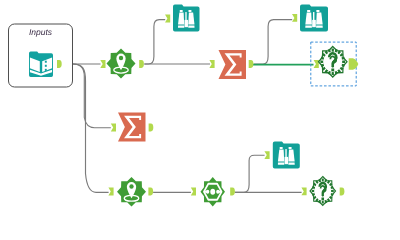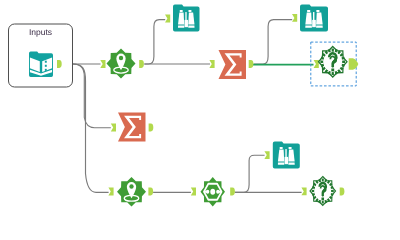--- a/index.html
+++ b/index.html
@@ -1,17 +1,17 @@
 <!DOCTYPE html>
 <html><head>
 <meta charset="utf-8">
 <style>
   html,body{margin:0;padding:0;background:#ffffff;}
   body{width:400px;height:226px;overflow:hidden;font-family:"Liberation Sans",sans-serif;}
-  #canvas{position:relative;width:400px;height:226px;background:#fff;}
+  #canvas{position:relative;width:400px;height:226px;background:#fff;font-style:italic;}
   #scene{position:absolute;left:0;top:0;}
   text{-webkit-font-smoothing:antialiased;text-rendering:geometricPrecision;}
   .lbl{font-family:"Liberation Sans",sans-serif;font-size:8.5px;fill:#3a2c46;}
 </style>
 </head>
 <body>
 
 <div id="canvas">
   <svg id="scene" width="400" height="226" viewBox="0 0 400 226">
   <defs>

